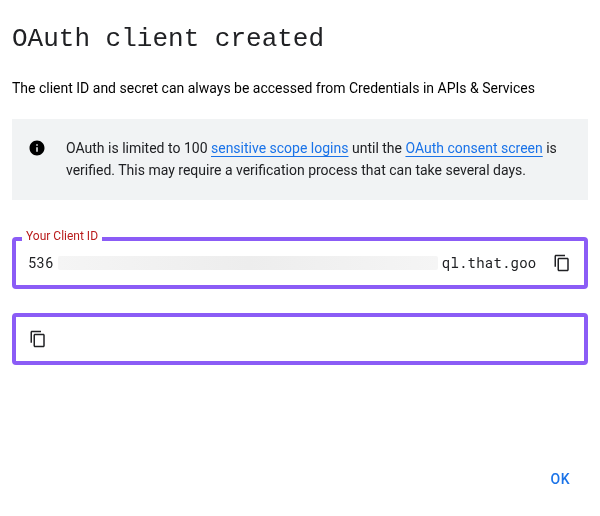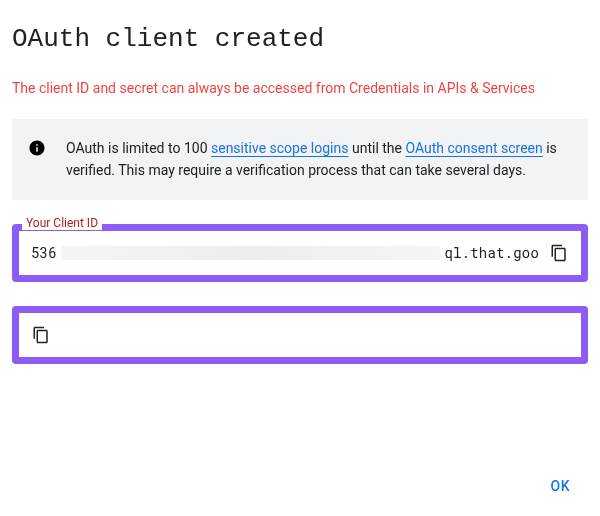--- a/index.html
+++ b/index.html
@@ -18,31 +18,31 @@
     }
     .title {
       font-size: 26px;
       font-weight: 400;
       color: #202124;
       margin-bottom: 24px;
       font-family: Liberation Mono, monospace;
     }
     .subtitle {
       font-size: 14px;
-      color: #ef4444;
+      color: #000000;
       line-height: 1.5;
       margin-bottom: 20px;
     }
     .info-box {
       background: #f1f3f4;
       padding: 18px 18px 18px 16px;
       display: flex;
       align-items: flex-start;
       gap: 20px;
-      margin-bottom: 24px;
+      margin-bottom: 37px;
     }
     .info-icon {
       flex-shrink: 0;
       width: 18px;
       height: 18px;
       margin-top: 2px;
     }
     .info-text {
       font-size: 14px;
       color: #202124;
@@ -62,21 +62,21 @@
     .field-label {
       position: absolute;
       top: -8px;
       left: 10px;
       background: #fff;
       padding: 0 4px;
       font-size: 12px;
       color: #b91c1c;
     }
     .field-box {
-      border: 7px solid #8b5cf6;
+      border: 4px solid #8b5cf6;
       border-radius: 4px;
       padding: 12px 12px;
       display: flex;
       align-items: center;
       justify-content: space-between;
       gap: 10px;
     }
     .field-value {
       font-family: 'Roboto Mono', Menlo, monospace;
       font-size: 14px;
@@ -103,21 +103,21 @@
       height: 20px;
       cursor: pointer;
       display: flex;
       align-items: center;
       justify-content: center;
       border: none;
       background: transparent;
     }
     .footer {
       position: absolute;
-      bottom: 14px;
+      bottom: 21px;
       right: 18px;
     }
     .ok-btn {
       border: none;
       background: transparent;
       color: #1a73e8;
       font-size: 14px;
       font-weight: 500;
       letter-spacing: 0.5px;
       cursor: pointer;

